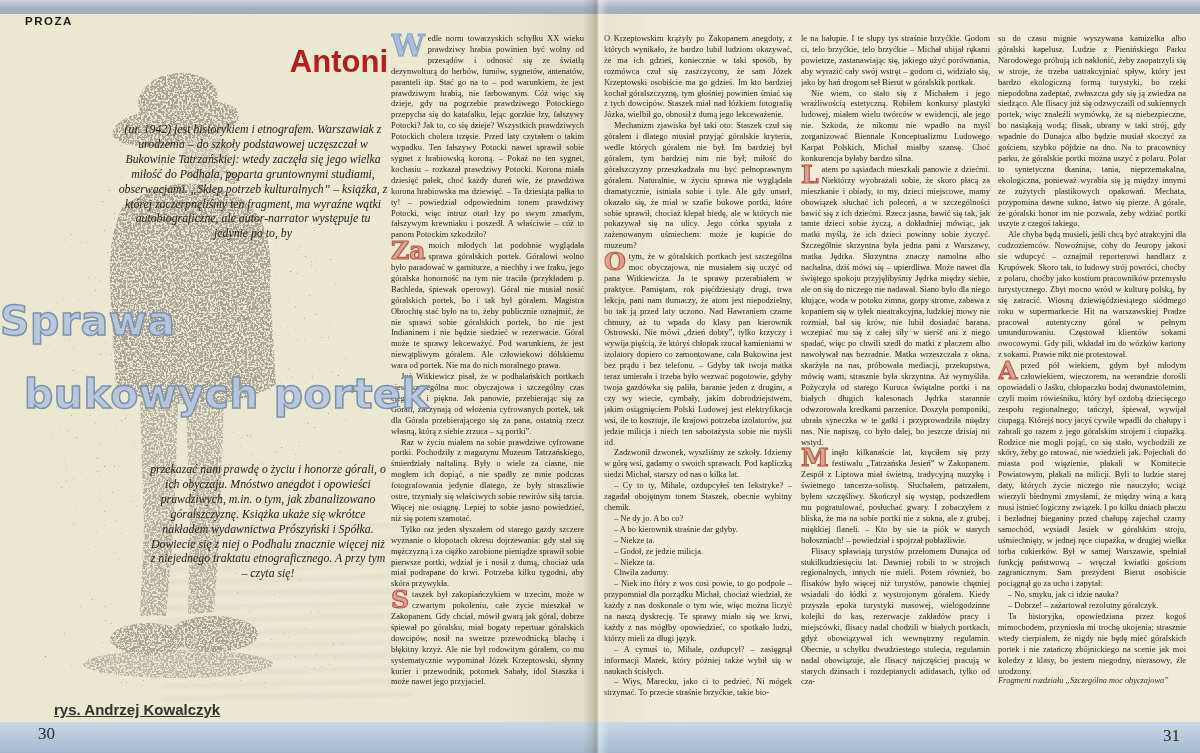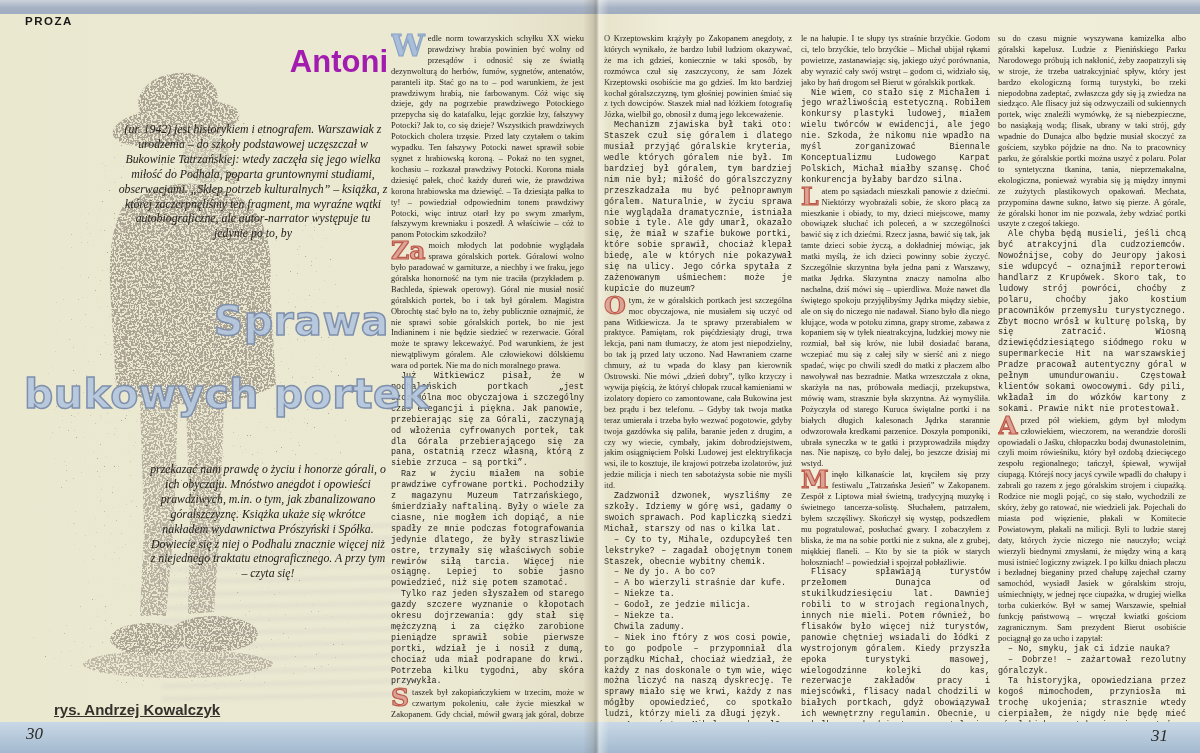--- a/index.html
+++ b/index.html
@@ -24,47 +24,47 @@
   
   .illu{position:absolute;left:28px;top:56px;z-index:1;}
   .ghost{position:absolute;left:160px;top:525px;width:250px;height:180px;z-index:1;
          background:repeating-linear-gradient(to bottom,rgba(95,115,155,.12) 0 5px,rgba(0,0,0,0) 5px 13px);
          filter:blur(1.4px);transform:rotate(-1.2deg);opacity:.5;}
   .credit{position:absolute;left:54px;top:701px;z-index:4;
           font-family:"Liberation Sans",sans-serif;font-weight:700;font-size:15px;color:#33312c;text-decoration:underline;}
   
   .author{position:absolute;left:140px;top:47px;width:248px;z-index:3;text-align:right;
           font-family:"Liberation Sans",sans-serif;font-weight:700;font-size:31px;
-          line-height:29px;color:#a21caf;}
+          line-height:29px;color:#b91c1c;}
   .bio{position:absolute;z-index:3;text-align:center;font-style:italic;
        font-size:11.8px;line-height:14.9px;color:#23211d;}
   .bio-top{left:118px;top:122px;width:270px;}
   .bio-bottom{left:148px;top:462px;width:240px;}
   
   .title-line{position:absolute;z-index:4;white-space:nowrap;
       font-family:"DejaVu Sans",sans-serif;font-weight:700;font-size:41px;line-height:1;
       color:rgba(180,197,221,.92);-webkit-text-stroke:1.5px #7e90ac;letter-spacing:.5px;}
-  .title-1{left:0;top:301px;width:389px;text-align:right;}
+  .title-1{left:0;top:301px;width:389px;text-align:left;}
   .title-2{left:24px;top:374px;}
   
   .col{position:absolute;top:33px;height:689px;overflow:hidden;z-index:2;
        font-size:8.45px;line-height:10.9px;text-align:justify;}
   .col-l {left:391px;width:193px;}
   .col-r1{left:604px;width:188px;}
   .col-r2{left:801px;width:189px;}
   .col-r3{left:998px;width:188px;}
   .col p{margin:0;}
-  .col p.ind{text-indent:10px;font-family:Liberation Mono, monospace;}
+  .col p.ind{text-indent:10px;}
   .dc{float:left;font-weight:700;font-family:"DejaVu Serif",serif;
       font-size:25px;line-height:20px;margin:1px 3px 0 0;
       color:#dba396;-webkit-text-stroke:1.2px #bd5747;}
   .dc-blue{color:#a9bed9;-webkit-text-stroke:1.2px #8aa2c6;font-size:30px;line-height:23px;}
   .footnote{margin-top:11px;font-style:italic;font-size:8.3px;color:#33302a;text-align:left;}
   
-  .pnum{position:absolute;z-index:7;font-style:italic;font-size:17px;color:#2d2c29;}
+  .pnum{position:absolute;z-index:7;font-size:17px;color:#2d2c29;margin-left:12px;}
   .pnum-left{left:26px;top:724px;}
   .pnum-right{left:1151px;top:726px;}
 </style>
 </head>
 <body>
 
 <div class="spread">
 
   <div class="band-top"></div>
   <div class="paper-left"></div>
@@ -130,21 +130,21 @@
     <p><span class="dc">S</span><span>taszek był zakopiańczykiem w trzecim, może w czwartym pokoleniu, całe życie mieszkał w Zakopanem. Gdy chciał, mówił gwarą jak góral, dobrze śpiewał po góralsku, miał bogaty repertuar góralskich dowcipów, nosił na swetrze przewodnicką blachę i błękitny krzyż. Ale nie był rodowitym góralem, co mu systematycznie wypominał Józek Krzeptowski, słynny kurier i przewodnik, potomek Sabały, idol Staszka i może nawet jego przyjaciel.</span></p>
   </div>
 
   <div class="col col-r1">
     <p>O Krzeptowskim krążyły po Zakopanem anegdoty, z których wynikało, że bardzo lubił ludziom okazywać, że ma ich gdzieś, koniecznie w taki sposób, by rozmówca czuł się zaszczycony, że sam Józek Krzeptowski osobiście ma go gdzieś. Im kto bardziej kochał góralszczyznę, tym głośniej powinien śmiać się z tych dowcipów. Staszek miał nad łóżkiem fotografię Józka, wielbił go, obnosił z dumą jego lekceważenie.</p>
     <p class="ind">Mechanizm zjawiska był taki oto: Staszek czuł się góralem i dlatego musiał przyjąć góralskie kryteria, wedle których góralem nie był. Im bardziej był góralem, tym bardziej nim nie był; miłość do góralszczyzny przeszkadzała mu być pełnoprawnym góralem. Naturalnie, w życiu sprawa nie wyglądała dramatycznie, istniała sobie i tyle. Ale gdy umarł, okazało się, że miał w szafie bukowe portki, które sobie sprawił, chociaż klepał biedę, ale w których nie pokazywał się na ulicy. Jego córka spytała z zażenowanym uśmiechem: może je kupicie do muzeum?</p>
     <p><span class="dc">O</span><span>tym, że w góralskich portkach jest szczególna moc obyczajowa, nie musiałem się uczyć od pana Witkiewicza. Ja te sprawy przerabiałem w praktyce. Pamiętam, rok pięćdziesiąty drugi, trwa lekcja, pani nam tłumaczy, że atom jest niepodzielny, bo tak ją przed laty uczono. Nad Hawraniem czarne chmury, aż tu wpada do klasy pan kierownik Ostrowski. Nie mówi „dzień dobry”, tylko krzyczy i wywija pięścią, że któryś chłopak rzucał kamieniami w izolatory dopiero co zamontowane, cała Bukowina jest bez prądu i bez telefonu. – Gdyby tak twoja matka teraz umierała i trzeba było wezwać pogotowie, gdyby twoja gazdówka się paliła, baranie jeden z drugim, a czy wy wiecie, cymbały, jakim dobrodziejstwem, jakim osiągnięciem Polski Ludowej jest elektryfikacja wsi, ile to kosztuje, ile krajowi potrzeba izolatorów, już jedzie milicja i niech ten sabotażysta sobie nie myśli itd.</span></p>
     <p class="ind">Zadzwonił dzwonek, wyszliśmy ze szkoły. Idziemy w górę wsi, gadamy o swoich sprawach. Pod kapliczką siedzi Michał, starszy od nas o kilka lat.</p>
     <p class="ind">– Cy to ty, Mihale, ozdupcyłeś ten lekstryke? – zagadał obojętnym tonem Staszek, obecnie wybitny chemik.</p>
     <p class="ind">– Ne dy jo. A bo co?</p>
-    <p class="ind">– A bo wierzyli straśnie dar kufe.</p>
+    <p class="ind">– A bo kierownik straśnie dar gdyby.</p>
     <p class="ind">– Niekze ta.</p>
     <p class="ind">– Godoł, ze jedzie milicja.</p>
     <p class="ind">– Niekze ta.</p>
     <p class="ind">Chwila zadumy.</p>
     <p class="ind">– Niek ino ftóry z wos cosi powie, to go podpole – przypomniał dla porządku Michał, chociaż wiedział, że każdy z nas doskonale o tym wie, więc można liczyć na naszą dyskrecję. Te sprawy miało się we krwi, każdy z nas mógłby opowiedzieć, co spotkało ludzi, którzy mieli za długi język.</p>
     <p class="ind">– A cymuś to, Mihale, ozdupcył? – zasięgnął informacji Marek, który później także wybił się w naukach ścisłych.</p>
     <p class="ind">– Wiys, Marecku, jako ci to pedzieć. Ni mógek strzymać. To przecie straśnie brzyćkie, takie bio-</p>
   </div>
 
   <div class="col col-r2">

